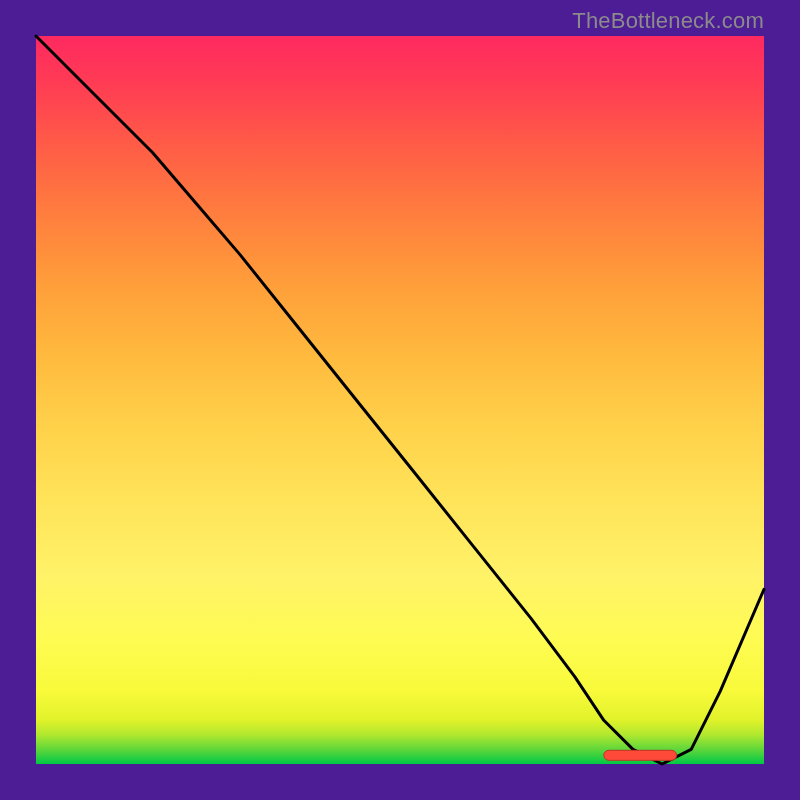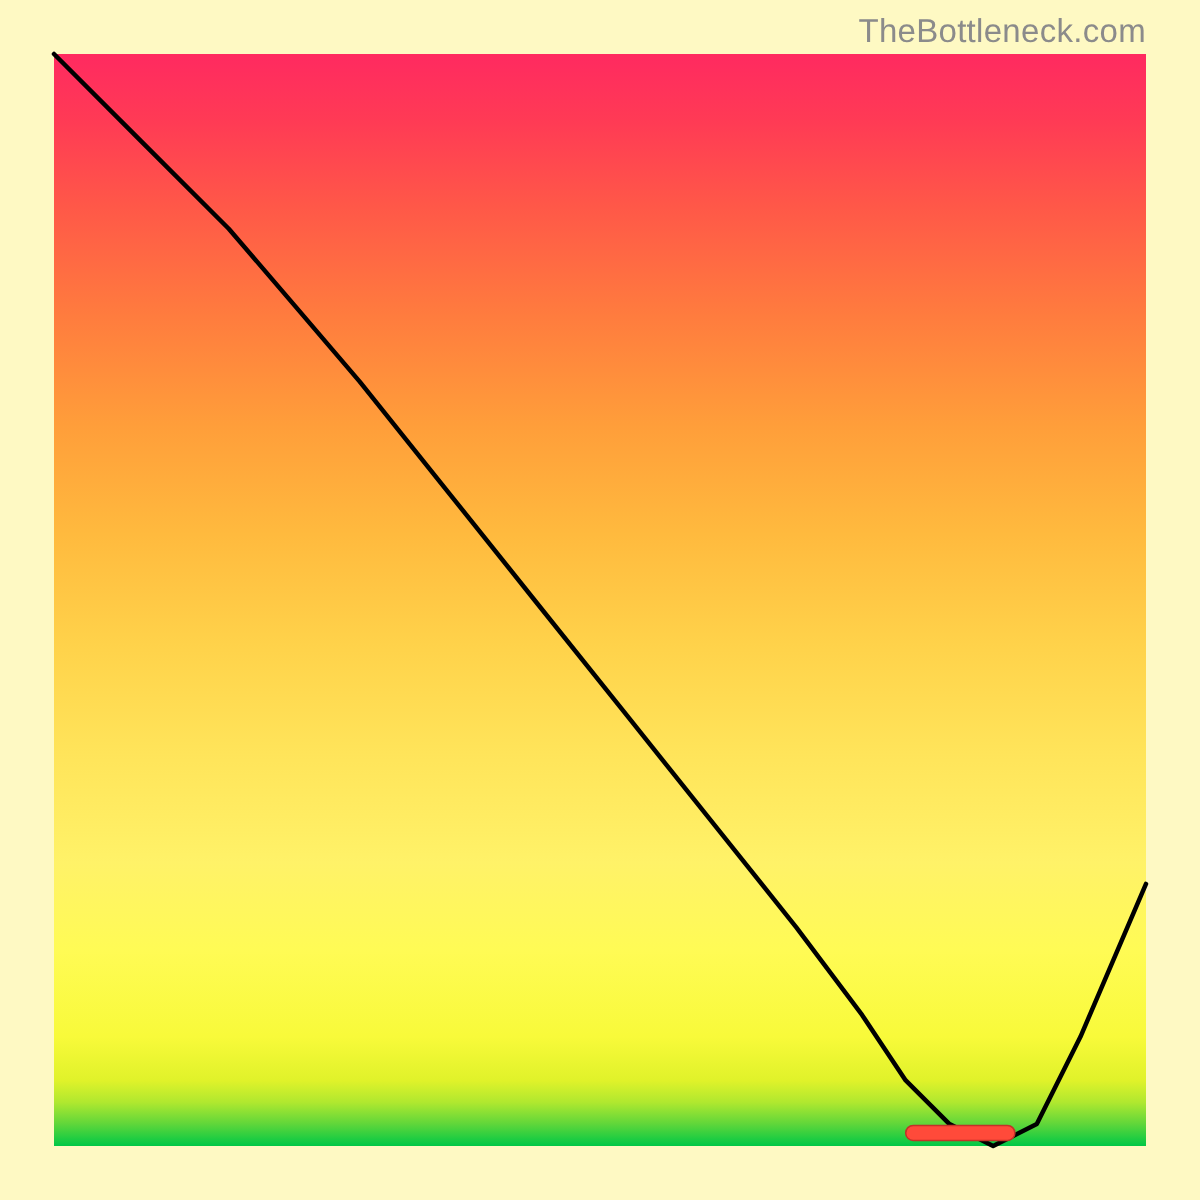--- a/index.html
+++ b/index.html
@@ -1,21 +1,21 @@
 <!DOCTYPE html>
 <html><head>
 <meta charset="utf-8">
 <style>
   * { margin: 0; padding: 0; box-sizing: border-box; }
   html, body { width: 800px; height: 800px; overflow: hidden; background: #000; }
   .wrap {
     position: relative;
     width: 800px;
     height: 800px;
-    background: #fef9c3;
+    background: #4c1d95;
   }
   .plot {
     position: absolute;
     left: 36px;
     top: 36px;
     width: 728px;
     height: 728px;
     
     background: linear-gradient(to top,
       #00c846 0%,

